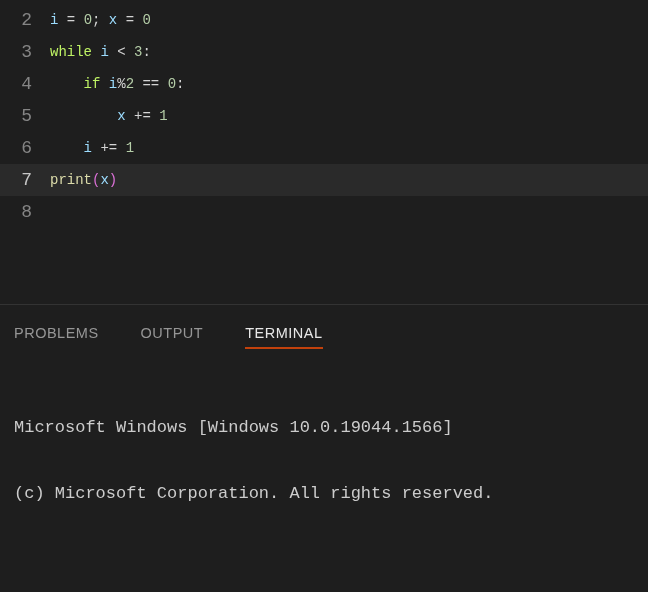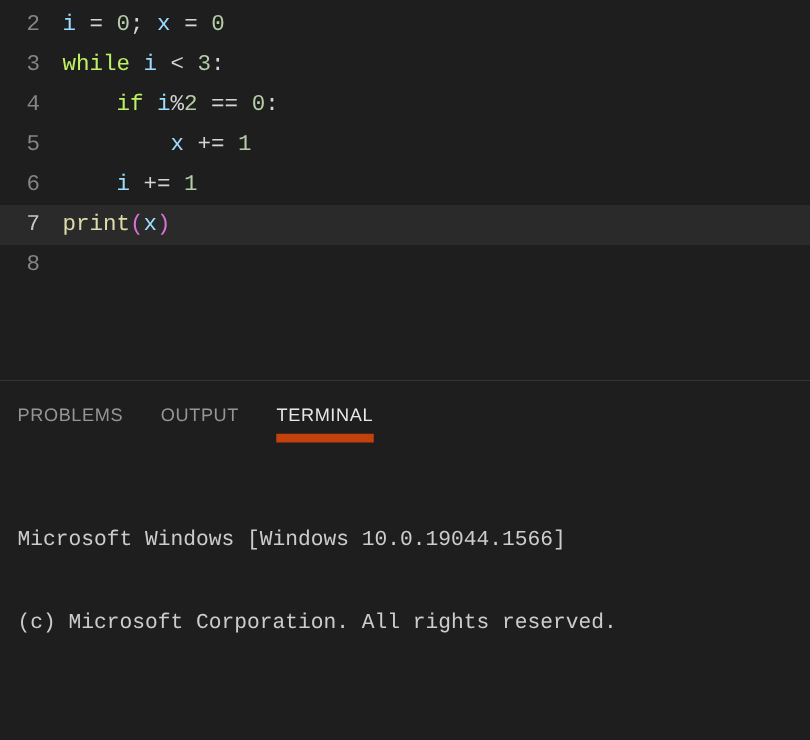--- a/index.html
+++ b/index.html
@@ -35,54 +35,54 @@
       padding-right: 18px;
       color: #858585;
       font-size: 18px;
       user-select: none;
     }
     .code-line.active .gutter {
       color: #c6c6c6;
     }
     .code-content {
       flex: 1;
-      font-size: 18px;
+      font-size: 14px;
     }
     .kw { color: #bef264; }
     .var { color: #9cdcfe; }
     .num { color: #b5cea8; }
     .op { color: #d4d4d4; }
     .fn { color: #dcdcaa; }
     .paren { color: #da70d6; }
     .panel-divider {
       height: 1px;
       background: #333;
     }
     .panel {
       background: #1e1e1e;
       padding-top: 20px;
       height: 287px;
     }
     .panel-tabs {
       display: flex;
-      gap: 30px;
+      gap: 42px;
       padding-left: 14px;
       font-family: 'Segoe UI', sans-serif;
       font-size: 14.5px;
       color: #969696;
       margin-bottom: 24px;
       letter-spacing: 0.5px;
     }
     .panel-tab {
       cursor: pointer;
       padding-bottom: 6px;
     }
     .panel-tab.active {
       color: #e7e7e7;
-      border-bottom: 7px solid #c2410c;
+      border-bottom: 2px solid #c2410c;
     }
     .terminal {
       padding-left: 14px;
       color: #cccccc;
       font-size: 17px;
       font-family: Consolas, 'Courier New', monospace;
       line-height: 22px;
       white-space: pre;
     }
   </style>

